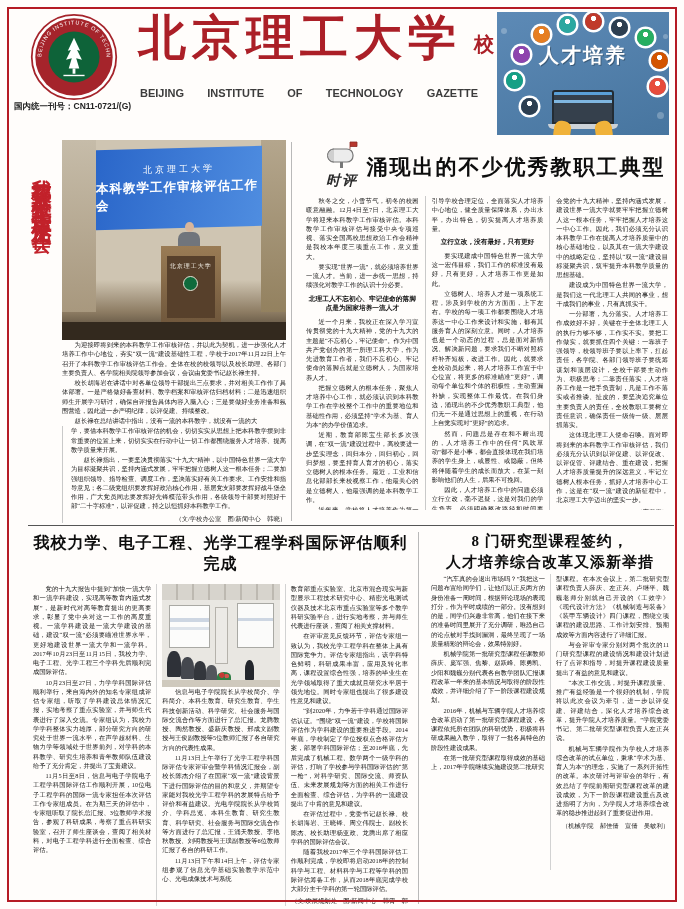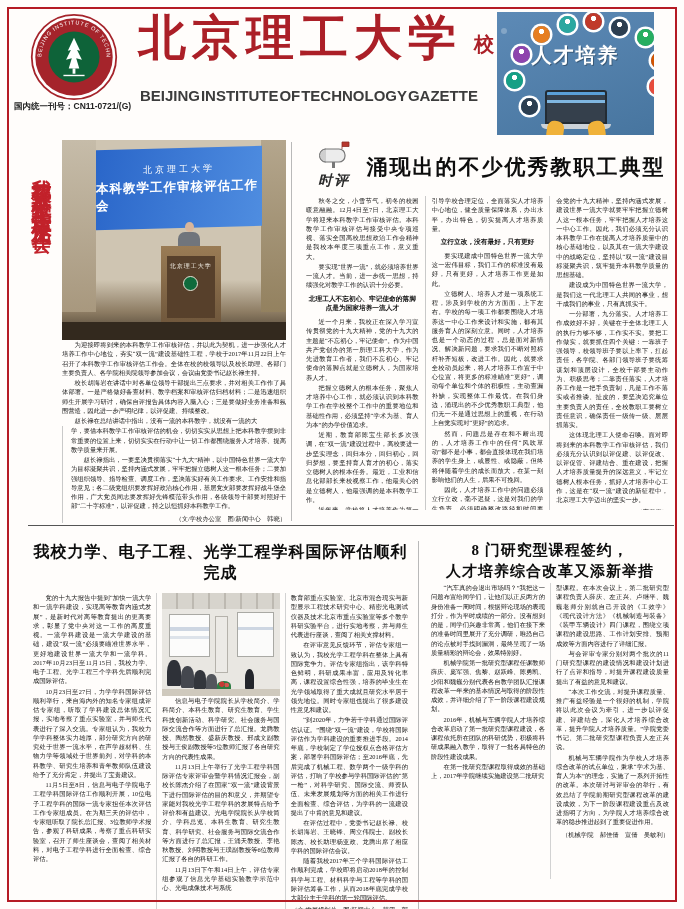--- a/index.html
+++ b/index.html
@@ -8,30 +8,30 @@
   .frame{position:absolute;inset:7px;border:2px solid #b51b24;pointer-events:none;}
 
   
   .seal{position:absolute;left:30px;top:13px;width:88px;height:88px;}
   .issue-code{position:absolute;left:14px;top:101px;font-size:8.5px;font-weight:bold;color:#222;
               font-family:"Liberation Sans",sans-serif;}
   .title-row{position:absolute;left:138px;top:12px;display:flex;align-items:flex-end;gap:12px;}
   .cn-title{font-size:48px;font-weight:bold;color:#ab1f27;letter-spacing:6px;line-height:1.1;white-space:nowrap;}
   .cn-subtitle{font-size:20px;font-weight:bold;color:#ab1f27;letter-spacing:6px;margin-bottom:7px;white-space:nowrap;}
   .en-title{position:absolute;left:140px;top:87px;width:338px;display:flex;justify-content:space-between;
-            font-family:"Liberation Sans",sans-serif;font-size:15px;font-weight:bold;color:#3c3c3c;}
+            font-family:"Liberation Sans",sans-serif;font-size:11px;font-weight:bold;color:#3c3c3c;}
   .info-line{position:absolute;left:14px;top:103px;width:476px;display:flex;justify-content:space-between;
              font-size:9.5px;font-weight:bold;color:#1e1e1e;}
   .url-bar{position:absolute;left:12px;top:117px;width:478px;height:17px;background:#1c57ae;color:#fff;
            font-family:"Liberation Sans",sans-serif;font-size:11px;font-weight:bold;
            display:flex;align-items:center;padding:0 10px;box-sizing:border-box;gap:56px;}
   .url-bar a{color:#fff;text-decoration:underline;}
 
   
-  .promo{position:absolute;left:497px;top:12px;width:157px;height:123px;overflow:hidden;
+  .promo{position:absolute;left:497px;top:12px;width:172px;height:123px;overflow:hidden;
          background:linear-gradient(160deg,#5d8ab6,#47759f);}
   .promo-title{position:absolute;top:30px;left:0;right:0;text-align:center;color:#fff;z-index:3;}
   .promo-l1{font-size:20px;font-weight:bold;letter-spacing:2px;text-shadow:1px 1px 0 rgba(0,0,0,.3);}
   .promo-l2{font-size:14px;font-weight:bold;letter-spacing:10px;margin-top:2px;text-shadow:1px 1px 0 rgba(0,0,0,.3);}
   .avatar{position:absolute;width:17px;height:17px;border-radius:50%;z-index:2;
           background:radial-gradient(circle at 50% 32%,#fff 0 2.4px,var(--c) 2.9px 100%);
           box-shadow:0 0 0 2.5px #fff;}
   .promo-dot{position:absolute;border-radius:50%;background:rgba(255,255,255,.25);}
   .laptop{position:absolute;bottom:6px;left:50%;transform:translateX(-50%);width:70px;z-index:2;}
   .lap-screen{width:58px;height:30px;margin:0 auto;background:#35404c;border:2px solid #232c34;border-radius:3px 3px 0 0;
@@ -73,29 +73,29 @@
           background:linear-gradient(#9a7c55,#6c543a);border-top:3px solid #b59а76;}
   .podium-face{position:absolute;inset:12% 10% 14% 10%;background:#57402b;display:flex;flex-direction:column;
                align-items:center;padding-top:6px;}
   .podium-face .bit{color:#f4efe6;font-size:6px;letter-spacing:1px;white-space:nowrap;}
   .podium-face .emblem{width:13px;height:13px;border-radius:50%;background:#0f6b3c;border:1.5px solid #e9e4d8;margin-top:5px;}
   .p1-floor{position:absolute;bottom:0;width:100%;height:9%;background:#33291e;}
 
   
   .a2{min-width:0;padding-left:2px;}
   .a2-head{position:relative;height:56px;}
-  .shiping{position:absolute;left:8px;top:0;width:52px;text-align:center;}
+  .shiping{position:absolute;left:16px;top:0;width:52px;text-align:center;}
   .shiping-label{font-size:14px;font-weight:bold;font-style:italic;color:#2b2b2b;letter-spacing:2px;}
   .a2 h1{margin:0 0 0 58px;text-align:center;font-size:21px;letter-spacing:2px;padding-top:13px;color:#0d0d0d;}
   .a2-cols{display:grid;grid-template-columns:1fr 1fr 1fr;gap:0;height:314px;}
   .a2-cols .col{padding:0 6px;min-width:0;}
   .a2-cols .col + .col{border-left:1px solid #c9c9c9;}
 
   
-  .bottom-band{margin-top:7px;border-top:1px solid #555;padding-top:13px;
+  .bottom-band{margin-top:7px;border-top:1px solid #555;padding-top:4px;
                display:grid;grid-template-columns:1fr 13px 248px;height:358px;}
   .a3{min-width:0;}
   .a3 h2{text-align:center;font-size:16px;margin:3px 0 9px;letter-spacing:1px;color:#0d0d0d;}
   .a3-cols{display:grid;grid-template-columns:1fr 1fr 1fr;gap:0;height:322px;}
   .a3-cols .col{padding:0 5px;min-width:0;}
   .a3-cols .col + .col{border-left:1px solid #d2d2d2;}
   .a3-photo{height:103px;position:relative;overflow:hidden;background:#e9e7e2;margin-bottom:5px;}
   .p3-ceil{position:absolute;top:0;width:100%;height:16%;background:repeating-linear-gradient(90deg,#d7d4cd 0 14px,#bdb9b1 14px 16px);}
   .p3-scrL{position:absolute;left:6%;top:20%;width:33%;height:40%;background:#fcfcfb;border:1px solid #a9a9a4;
            background-image:linear-gradient(transparent 30%,#cdd6e2 30% 38%,transparent 38%,transparent 52%,#dde3ea 52% 58%,transparent 58%);}

